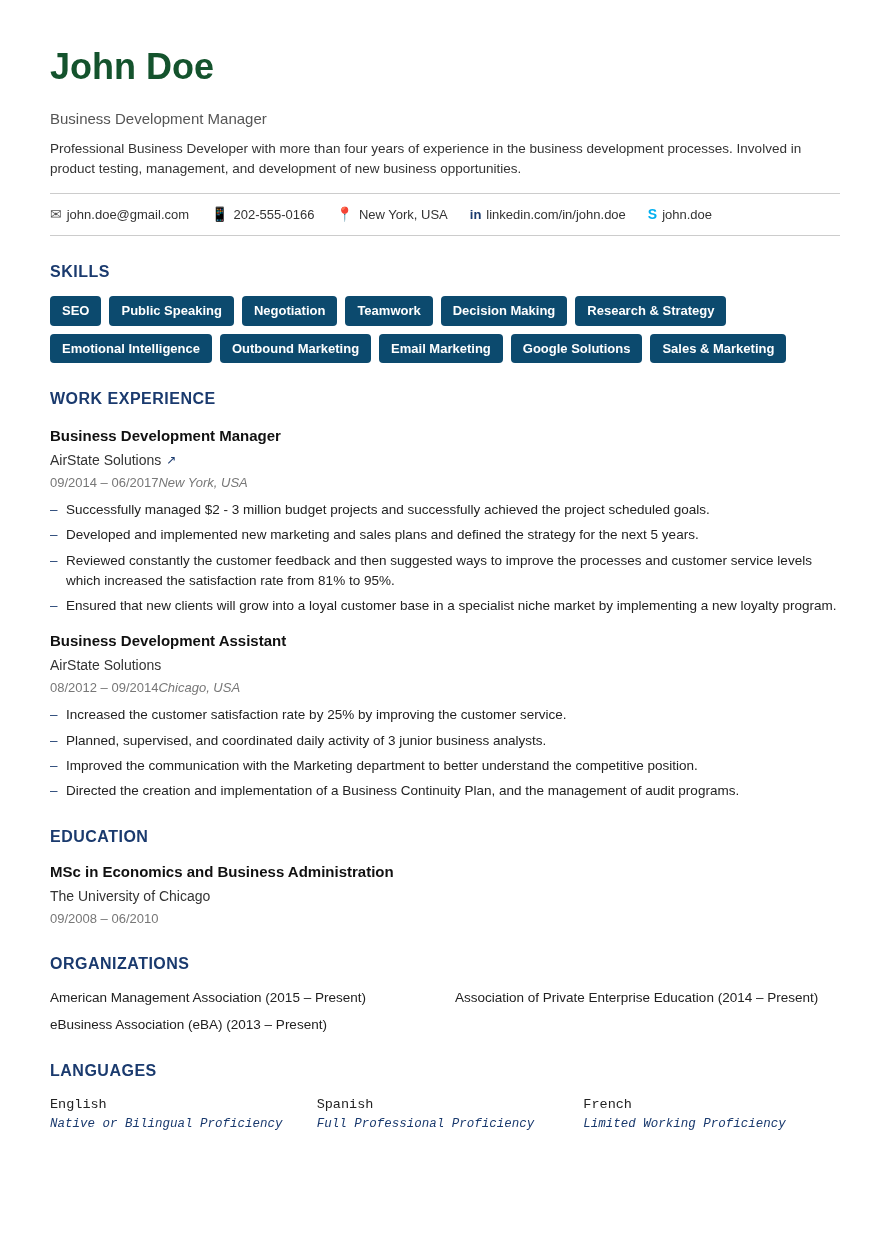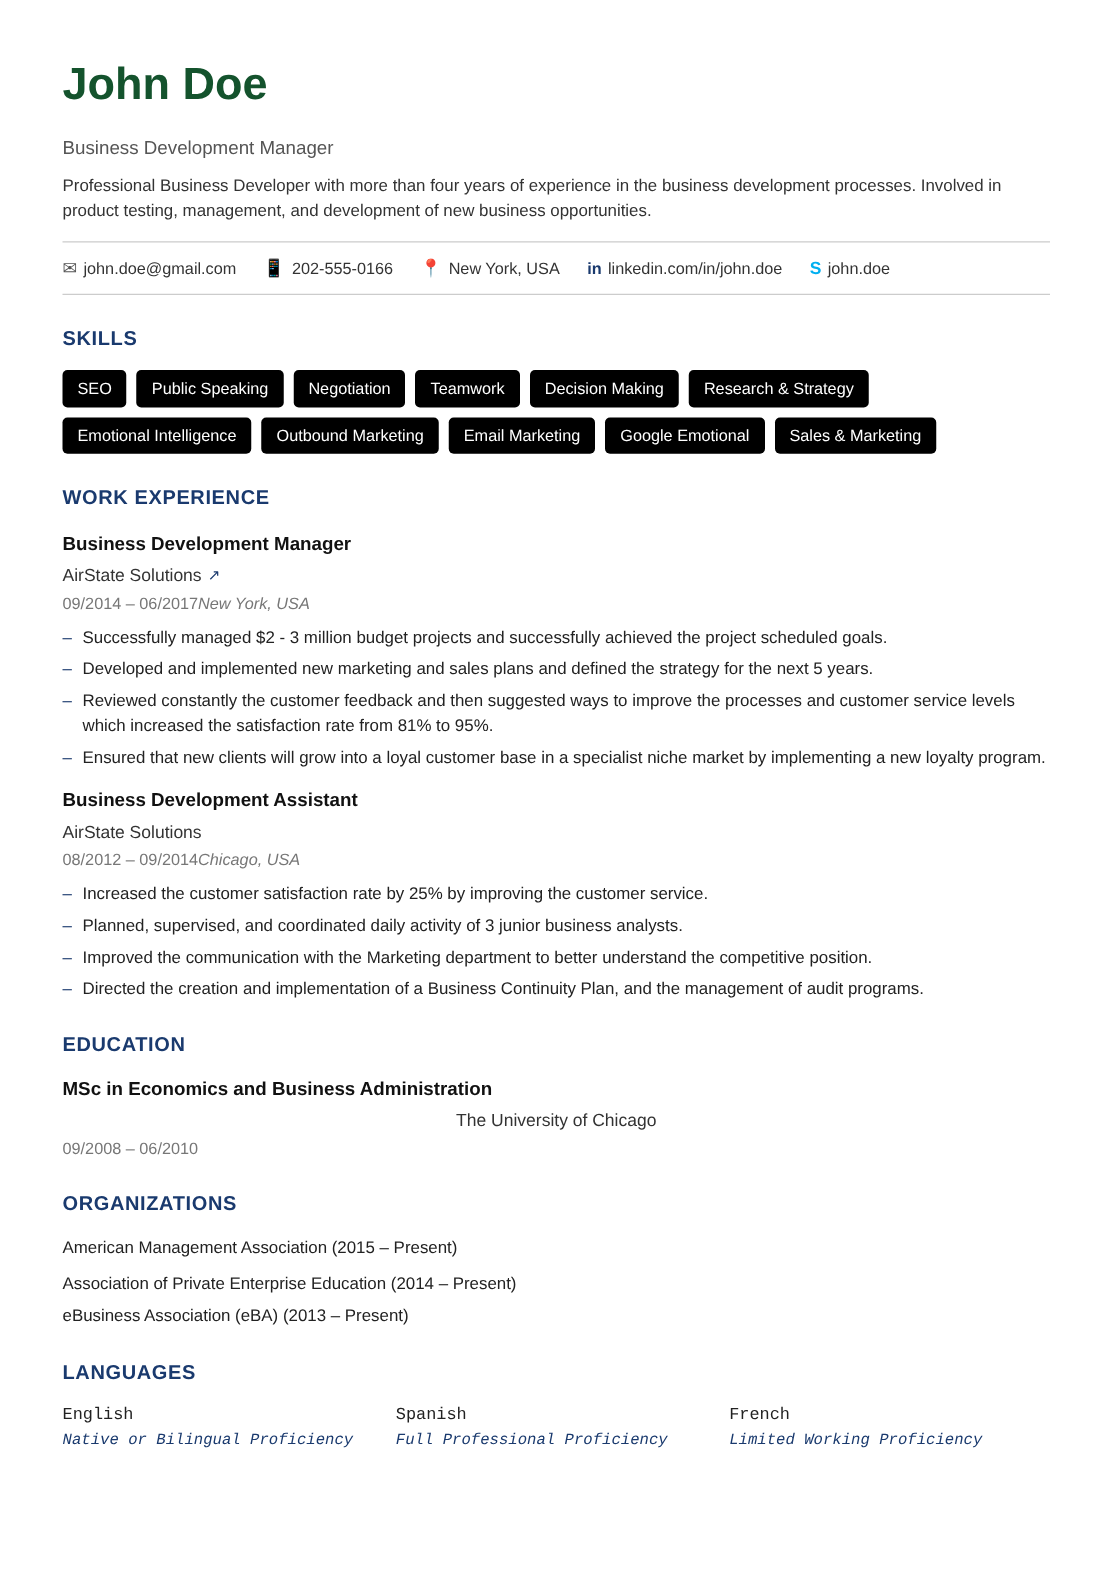--- a/index.html
+++ b/index.html
@@ -68,26 +68,26 @@
     }
 
     
     .skills-container {
       display: flex;
       flex-wrap: wrap;
       gap: 8px;
       margin-bottom: 6px;
     }
     .skill-badge {
-      background-color: #000000;
+      background-color: #0c4a6e;
       color: #fff;
       border-radius: 4px;
       padding: 5px 12px;
       font-size: 13px;
-      font-weight: 400;
+      font-weight: 700;
     }
 
     
     .job-title {
       font-size: 15px;
       font-weight: bold;
       color: #111;
       margin-top: 14px;
       margin-bottom: 2px;
     }
@@ -135,31 +135,30 @@
       font-size: 15px;
       font-weight: bold;
       color: #111;
       margin-top: 8px;
       margin-bottom: 2px;
     }
     .edu-school {
       font-size: 14px;
       color: #333;
       margin-bottom: 2px;
-      text-align: center;
     }
     .edu-dates {
       font-size: 13px;
       color: #777;
     }
 
     
     .org-grid {
       display: grid;
-      grid-template-columns: 1fr;
+      grid-template-columns: 1fr 1fr;
       gap: 8px 20px;
       margin-bottom: 6px;
     }
     .org-item {
       font-size: 13.5px;
       color: #222;
       line-height: 1.5;
     }
     .org-single {
       font-size: 13.5px;
@@ -222,21 +221,21 @@
   <div class="skills-container" id="skills-badges">
       <span class="skill-badge">SEO</span>
       <span class="skill-badge">Public Speaking</span>
       <span class="skill-badge">Negotiation</span>
       <span class="skill-badge">Teamwork</span>
       <span class="skill-badge">Decision Making</span>
       <span class="skill-badge">Research &amp; Strategy</span>
       <span class="skill-badge">Emotional Intelligence</span>
       <span class="skill-badge">Outbound Marketing</span>
       <span class="skill-badge">Email Marketing</span>
-      <span class="skill-badge">Google Emotional</span>
+      <span class="skill-badge">Google Solutions</span>
       <span class="skill-badge">Sales &amp; Marketing</span>
     </div>
 </div>
 
 <div>
   <div class="section-heading">WORK EXPERIENCE</div>
   <div id="jobs-container">
       <div>
         <div class="job-title">Business Development Manager</div>
         <div class="company-name">AirState Solutions<span class="company-link-icon">↗</span></div>

